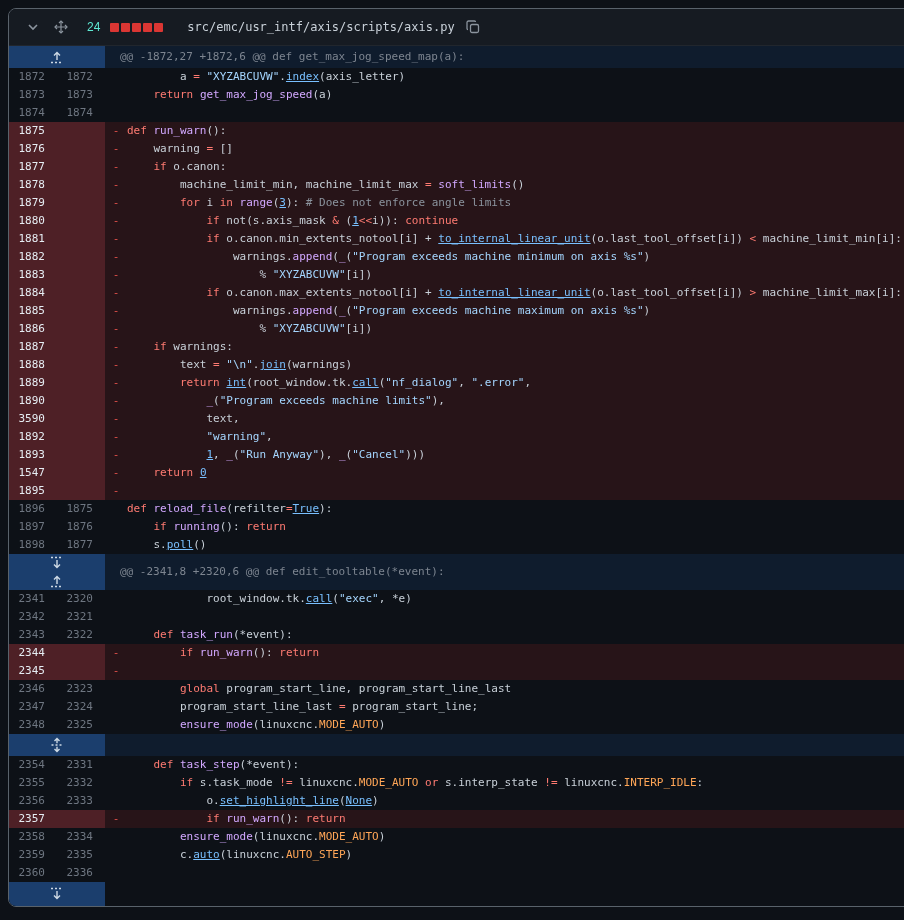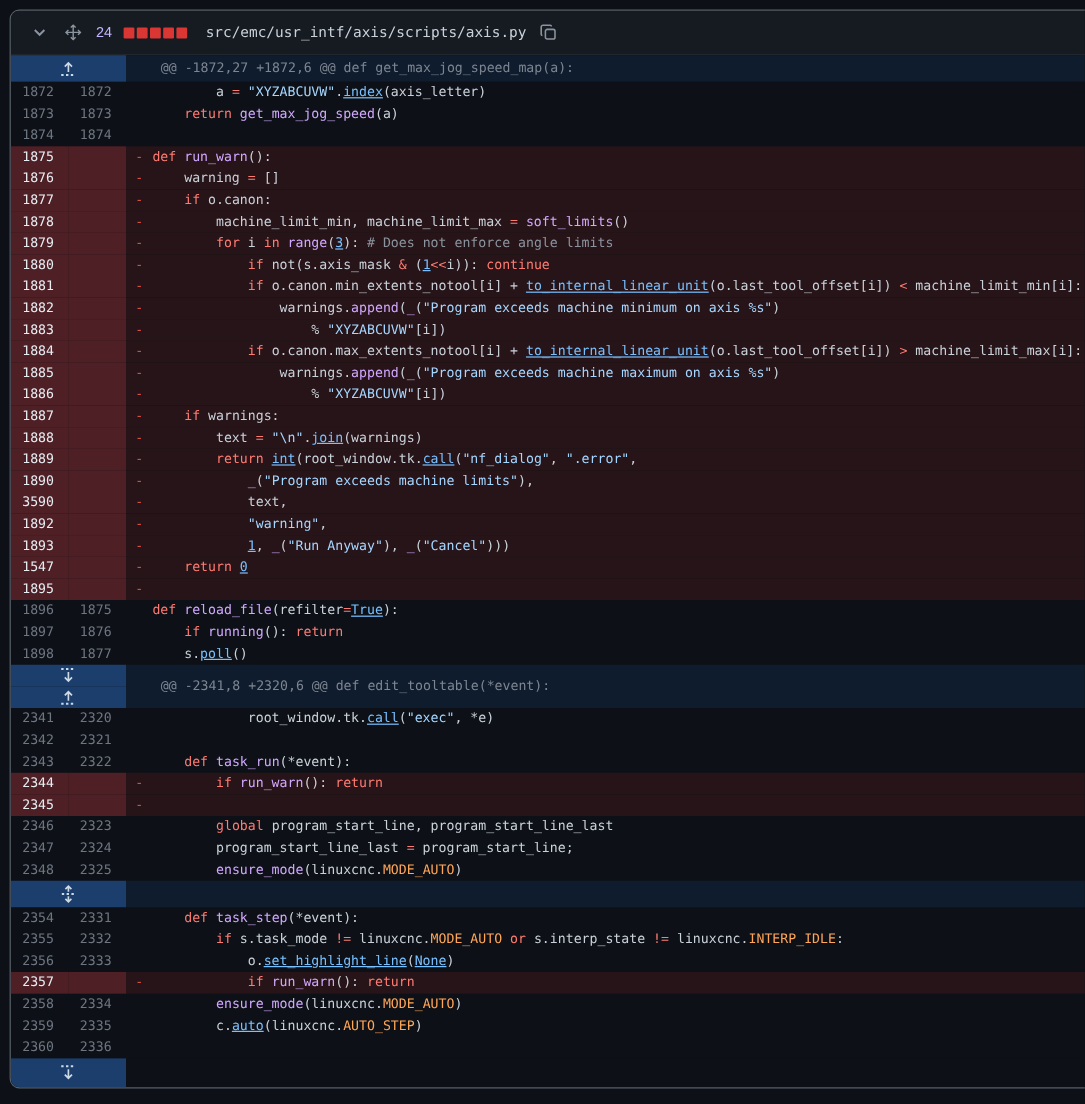--- a/index.html
+++ b/index.html
@@ -16,39 +16,39 @@
     background:var(--page-bg,#0d1117);
     overflow:hidden;
   }
   
   .file-header{
     height:36px;background:var(--header-bg,#161b22);
     display:flex;align-items:center;gap:8px;padding:0 12px 0 14px;
     border-bottom:1px solid #21262d;
   }
   .icon-btn{background:none;border:none;padding:2px;margin:0;color:#8b949e;display:flex;align-items:center;cursor:pointer;}
-  .file-header .count{color:#c4b5fd;font-size:12px;margin-left:1px;}
+  .file-header .count{color:#5eead4;font-size:12px;margin-left:8px;}
   .diffstat{display:flex;gap:2px;align-items:center;margin-left:2px;}
   .diffstat .sq{width:9px;height:9px;border-radius:1px;background:var(--deleted-square,#da3633);display:inline-block;}
-  .file-path{color:#c9d1d9;font-size:12px;font-family:"DejaVu Sans Mono","Liberation Mono",monospace;text-decoration:none;margin-left:7px;}
+  .file-path{color:#c9d1d9;font-size:12px;font-family:"DejaVu Sans Mono","Liberation Mono",monospace;text-decoration:none;margin-left:16px;}
   
   .diff{font-family:"DejaVu Sans Mono","Liberation Mono",monospace;font-size:11px;color:#c9d1d9;}
   .row{display:flex;height:18px;line-height:18px;align-items:stretch;}
   .num{width:48px;box-sizing:border-box;text-align:right;padding-right:12px;color:#6e7681;flex:none;cursor:pointer;}
   .marker{width:22px;text-align:center;flex:none;color:#c9d1d9;}
   .code{white-space:pre;flex:1;}
   .row.del{background:var(--del-bg,#271418);}
   .row.del .num{background:var(--del-gutter,#4e2026);color:#e6edf3;}
   .row.del .marker{color:#e5534b;}
   
   .row.hunk{background:var(--hunk-bg,#0f1c2d);color:#7d8590;height:22px;line-height:22px;}
   .row.hunk.tall{height:36px;line-height:36px;}
   .gutterbtn{width:96px;flex:none;display:flex;flex-direction:column;}
   .expbtn{flex:1;background:var(--expander-bg,#1b3e6d);border:none;margin:0;padding:0;color:#cdd9e5;display:flex;align-items:center;justify-content:center;cursor:pointer;}
-  .hunktext{padding-left:29px;white-space:pre;overflow:hidden;}
+  .hunktext{padding-left:15px;white-space:pre;overflow:hidden;}
   .row.expander-bottom{height:24px;background:var(--page-bg,#0d1117);}
   .row.expander-bottom .gutterbtn{width:96px;}
   
   .tk-d{color:#c9d1d9;} .tk-k{color:#ff7b72;} .tk-s{color:#a5d6ff;}
   .tk-e{color:#d2a8ff;text-align:right;} .tk-c1{color:#79c0ff;text-decoration:underline;} .tk-c{color:#8b949e;} .tk-v{color:#ffa657;}
   svg{display:block;}
 </style>
 </head>
 <body>
 

